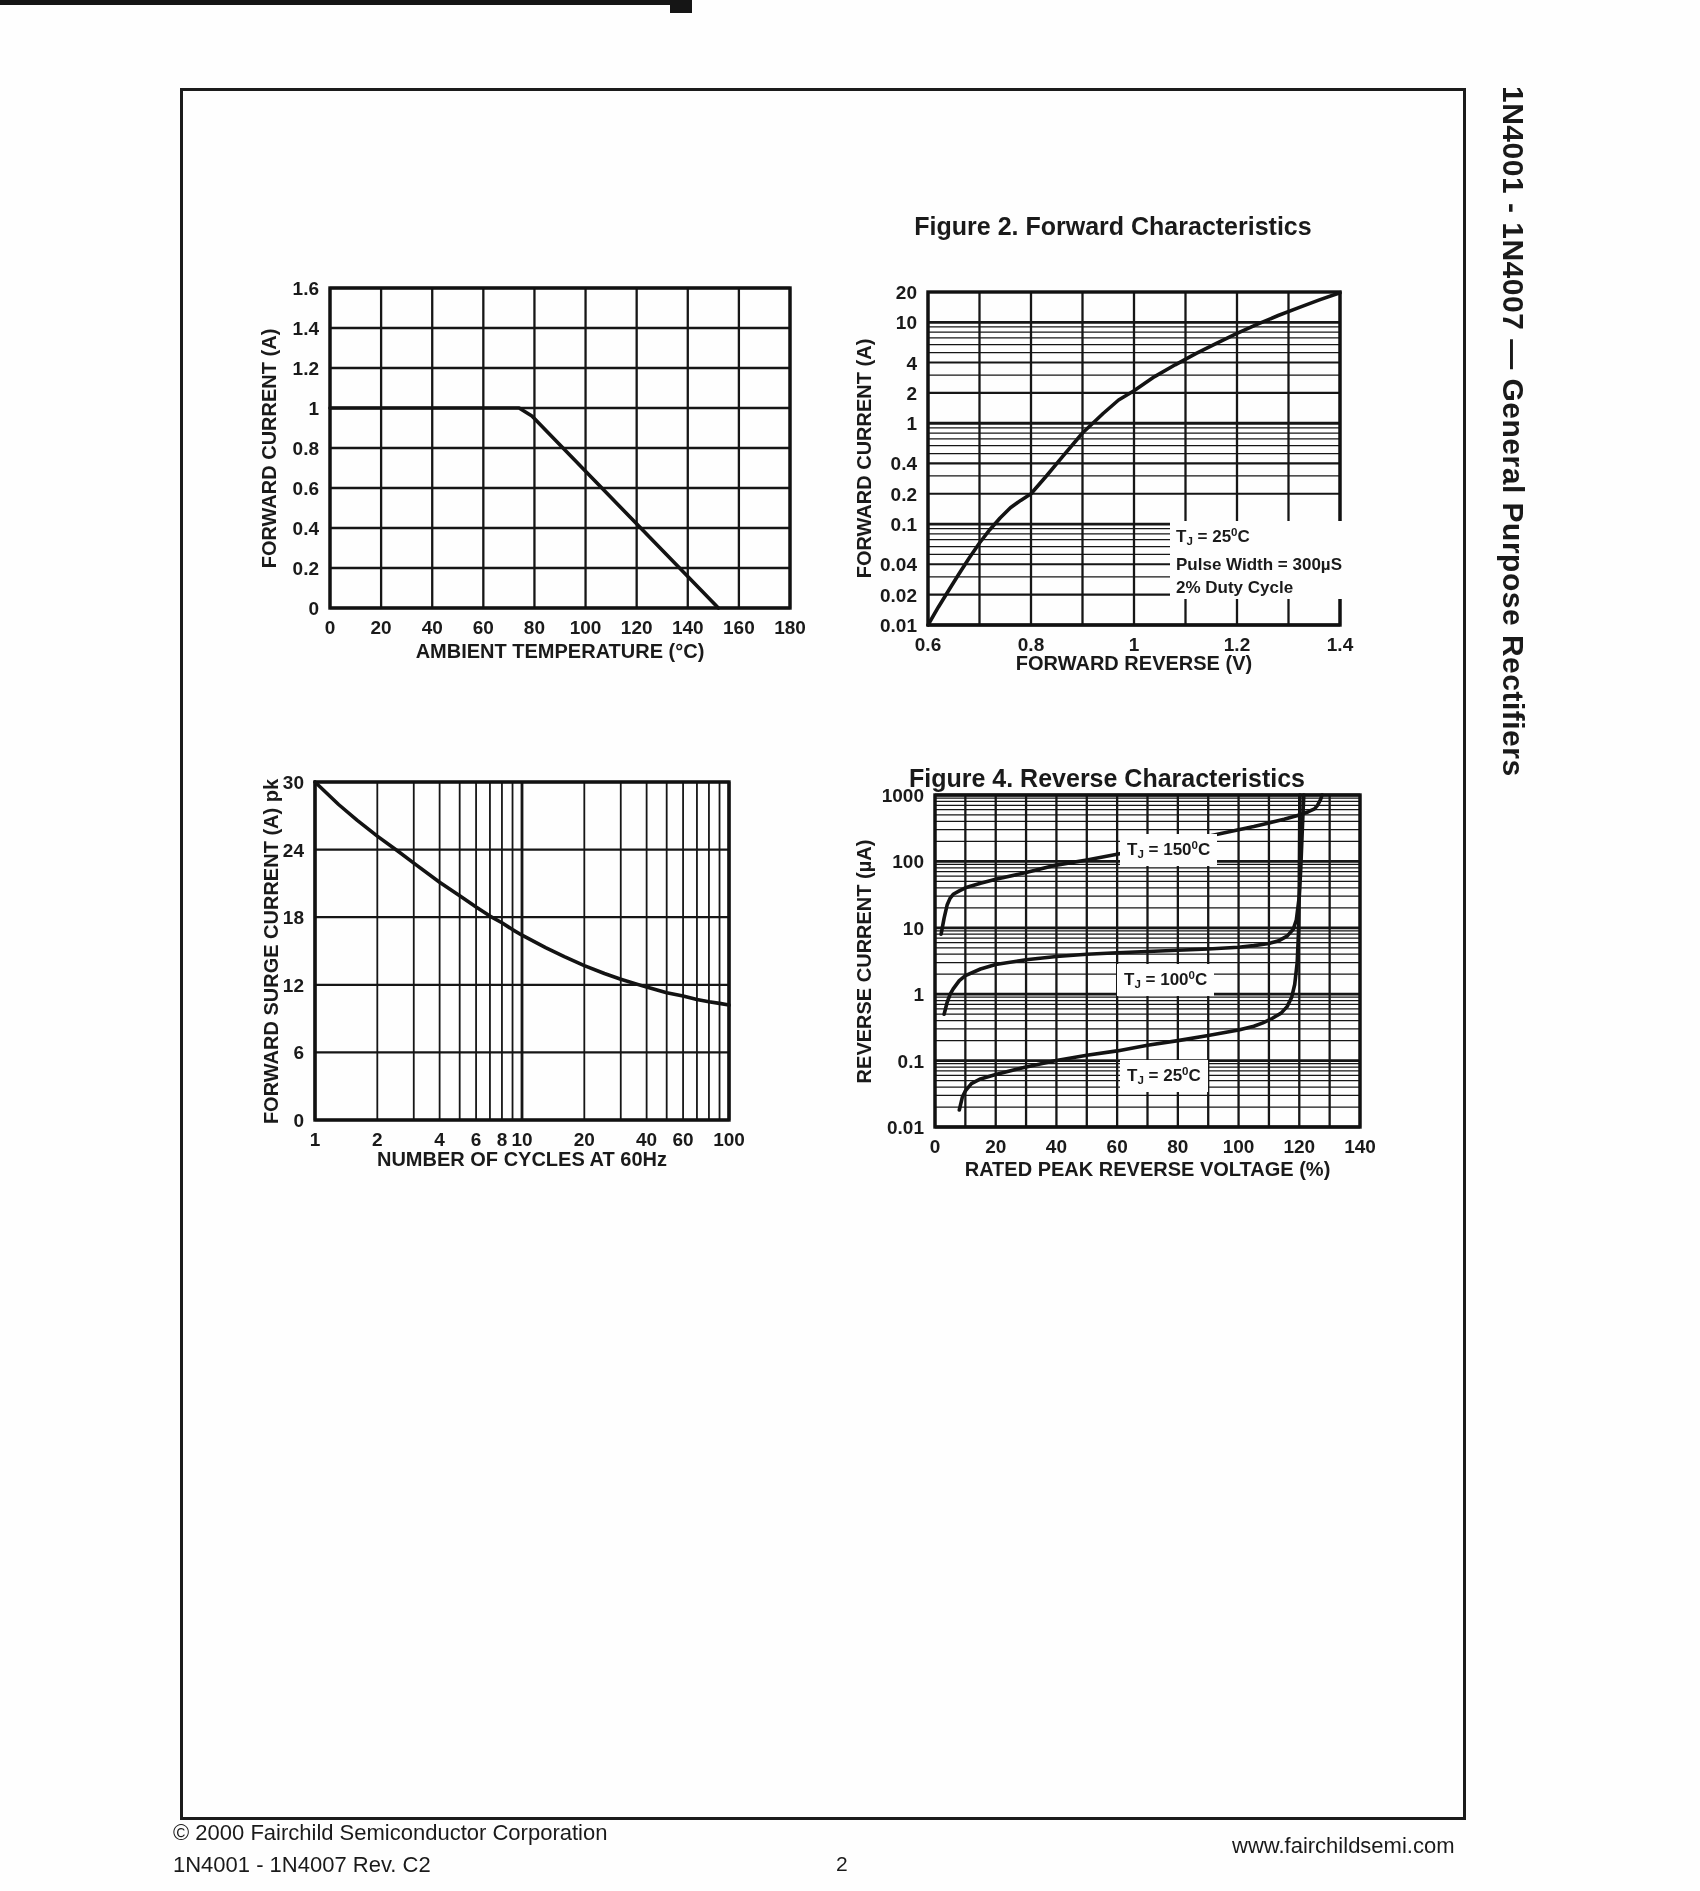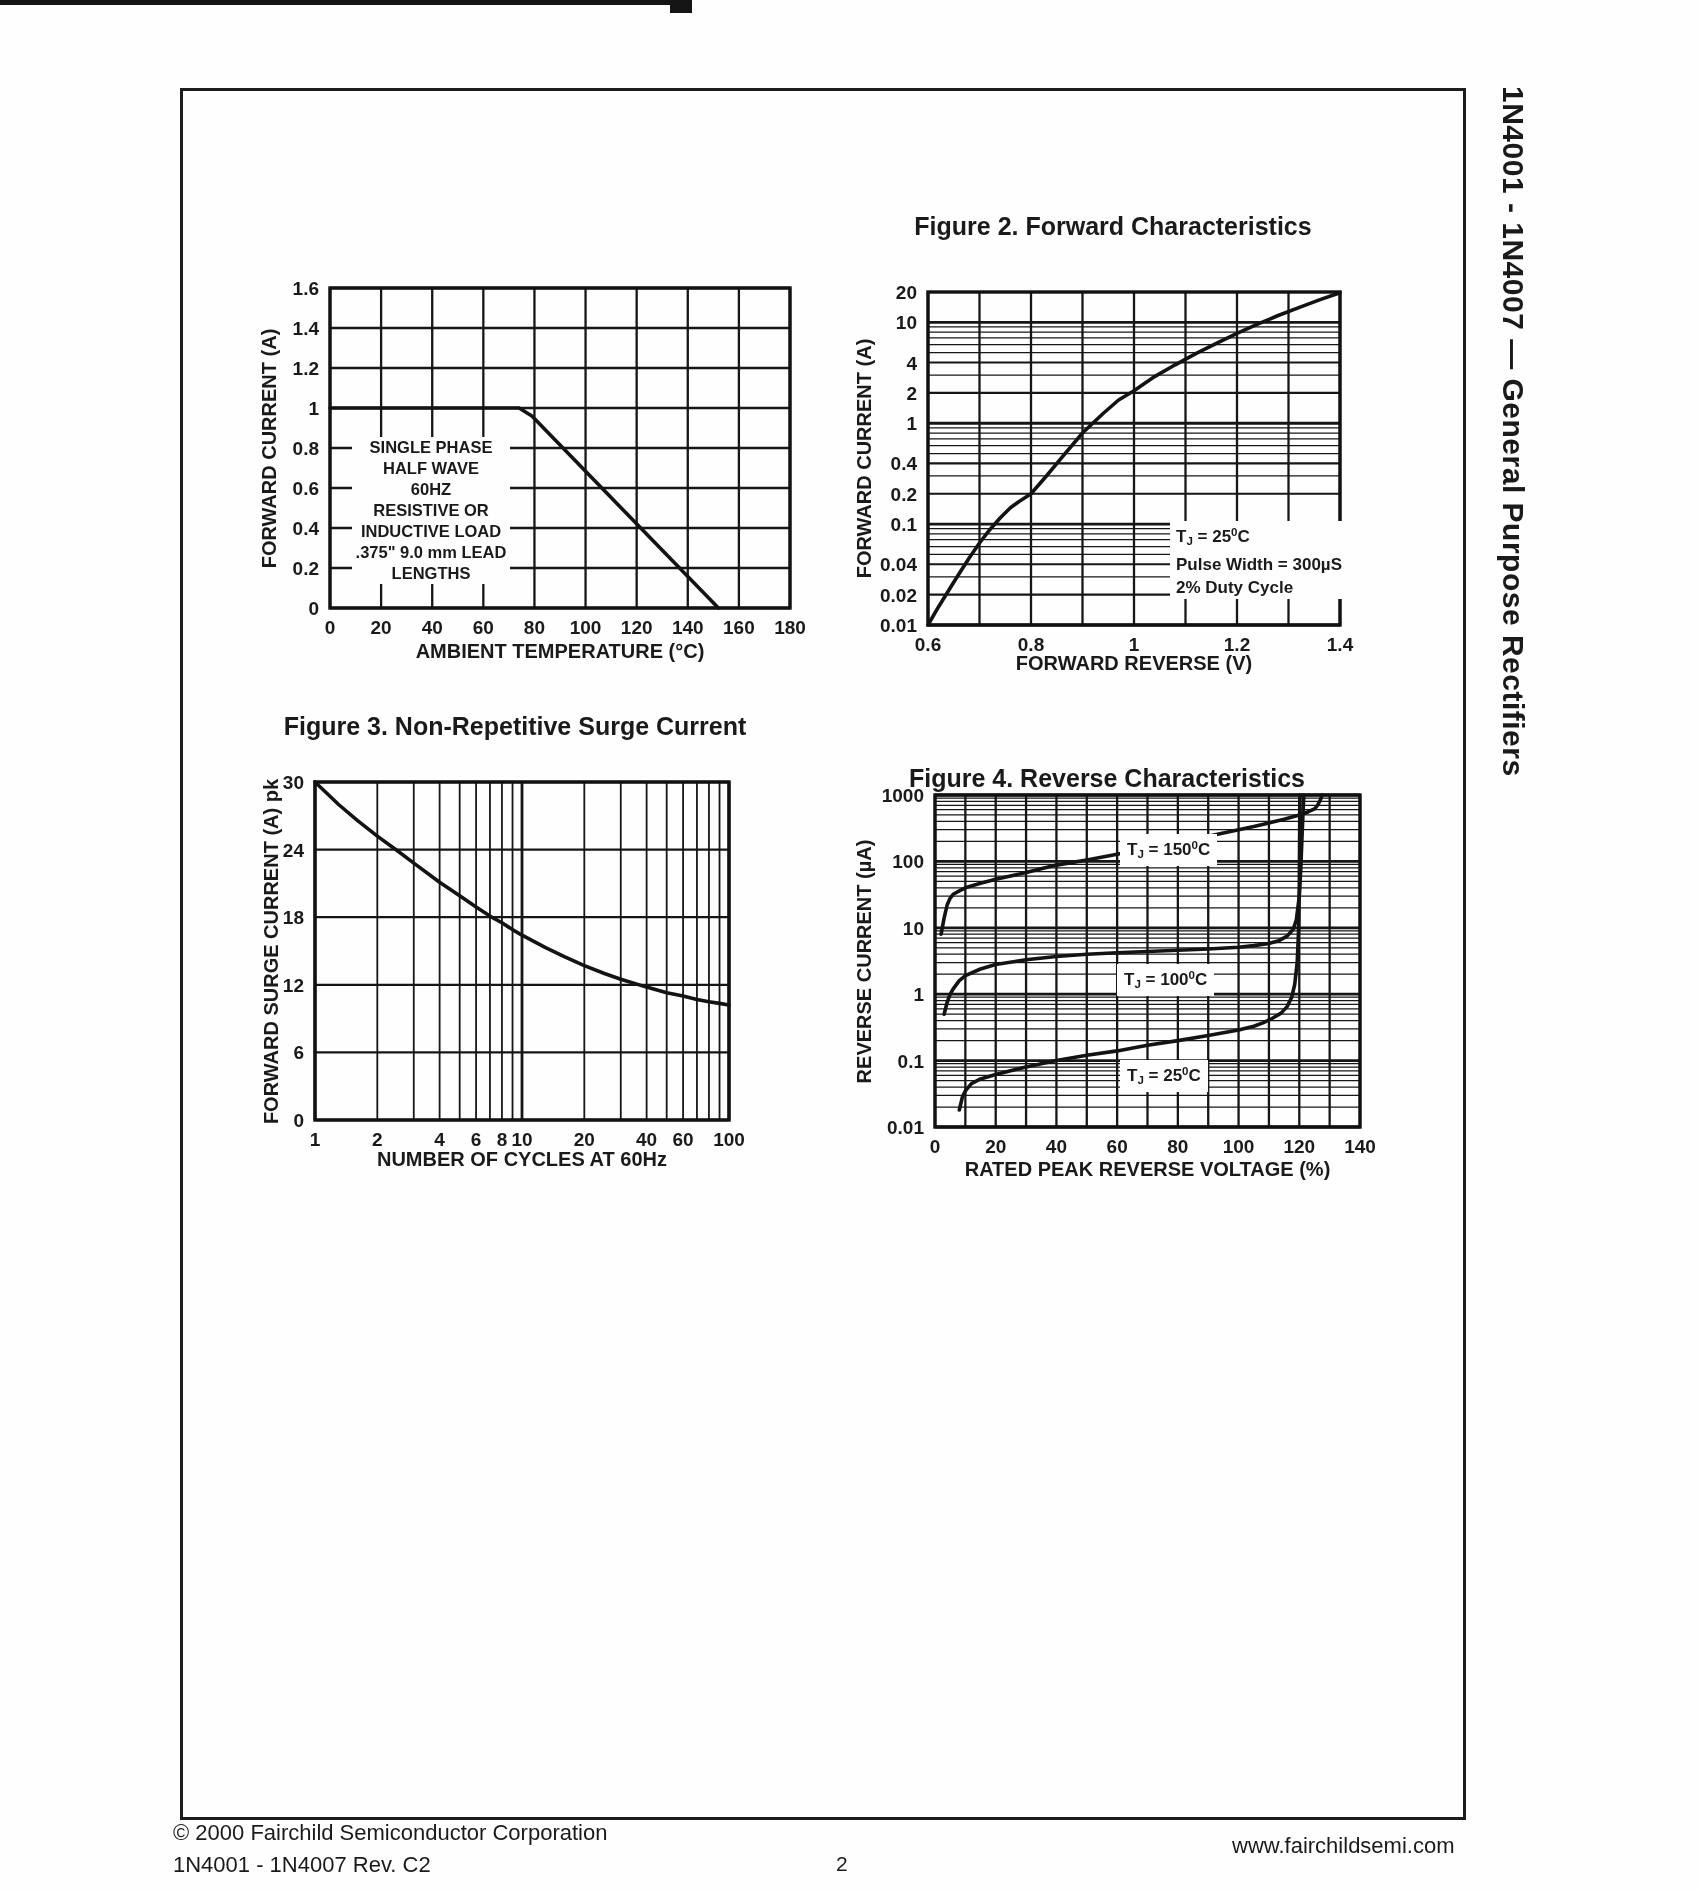--- a/index.html
+++ b/index.html
@@ -32,21 +32,20 @@
 </head>
 <body>
 
 <div class="page">
   <div class="scan-strip"></div>
   <div class="scan-tab"></div>
   <div class="border-box"></div>
 
 
   <div class="fig-title" id="t1">Figure 2. Forward Characteristics</div>
-  <div class="fig-title" id="t2">Figure 3. Non-Repetitive Surge Current</div>
   <div class="fig-title" id="t3">Figure 4. Reverse Characteristics</div>
 
   <div class="xlabel" id="x0">AMBIENT TEMPERATURE (°C)</div>
   <div class="xlabel" id="x1">FORWARD REVERSE (V)</div>
   <div class="xlabel" id="x2">NUMBER OF CYCLES AT 60Hz</div>
   <div class="xlabel" id="x3">RATED PEAK REVERSE VOLTAGE (%)</div>
 
   <div class="ylabel-box" id="y0">
       <span>FORWARD CURRENT (A)</span>
     </div>
@@ -285,29 +284,20 @@
       <text x="403.57142857142856" y="378" text-anchor="middle" font-size="19" font-weight="600" fill="#1a1a1a">100</text>
       <text x="464.2857142857143" y="378" text-anchor="middle" font-size="19" font-weight="600" fill="#1a1a1a">120</text>
       <text x="525" y="378" text-anchor="middle" font-size="19" font-weight="600" fill="#1a1a1a">140</text>
       <text x="89" y="27" text-anchor="end" font-size="19" font-weight="600" fill="#1a1a1a">1000</text>
       <text x="89" y="93.39999999999998" text-anchor="end" font-size="19" font-weight="600" fill="#1a1a1a">100</text>
       <text x="89" y="159.8" text-anchor="end" font-size="19" font-weight="600" fill="#1a1a1a">10</text>
       <text x="89" y="226.2" text-anchor="end" font-size="19" font-weight="600" fill="#1a1a1a">1</text>
       <text x="89" y="292.6" text-anchor="end" font-size="19" font-weight="600" fill="#1a1a1a">0.1</text>
       <text x="89" y="359" text-anchor="end" font-size="19" font-weight="600" fill="#1a1a1a">0.01</text>
     </svg>
-    <div class="ann" style="left: 352px; top: 437px; width: 158px; text-align: center; font-size: 16.5px; line-height: 21px;">
-      <div>SINGLE PHASE</div>
-      <div>HALF WAVE</div>
-      <div>60HZ</div>
-      <div>RESISTIVE OR</div>
-      <div>INDUCTIVE LOAD</div>
-      <div>.375" 9.0 mm LEAD</div>
-      <div>LENGTHS</div>
-    </div>
     <div class="ann" style="left: 1170px; top: 521px; font-size: 17px; line-height: 23px; padding: 0px 6px;">
       <div><span>T</span><span class="sub">J</span><span> = 25</span><span class="sup">0</span><span>C</span></div>
       <div><span>Pulse Width = 300µS</span></div>
       <div><span>2% Duty Cycle</span></div>
     </div>
     <div class="ann" style="left: 1120px; top: 834px; font-size: 17px; line-height: 21px; padding: 1px 7px;"><span>T</span><span class="sub">J</span><span> = 150</span><span class="sup">0</span><span>C</span></div>
     <div class="ann" style="left: 1117px; top: 964px; font-size: 17px; line-height: 21px; padding: 1px 7px;"><span>T</span><span class="sub">J</span><span> = 100</span><span class="sup">0</span><span>C</span></div>
     <div class="ann" style="left: 1120px; top: 1060px; font-size: 17px; line-height: 21px; padding: 1px 7px;"><span>T</span><span class="sub">J</span><span> = 25</span><span class="sup">0</span><span>C</span></div>
   </div>
 

